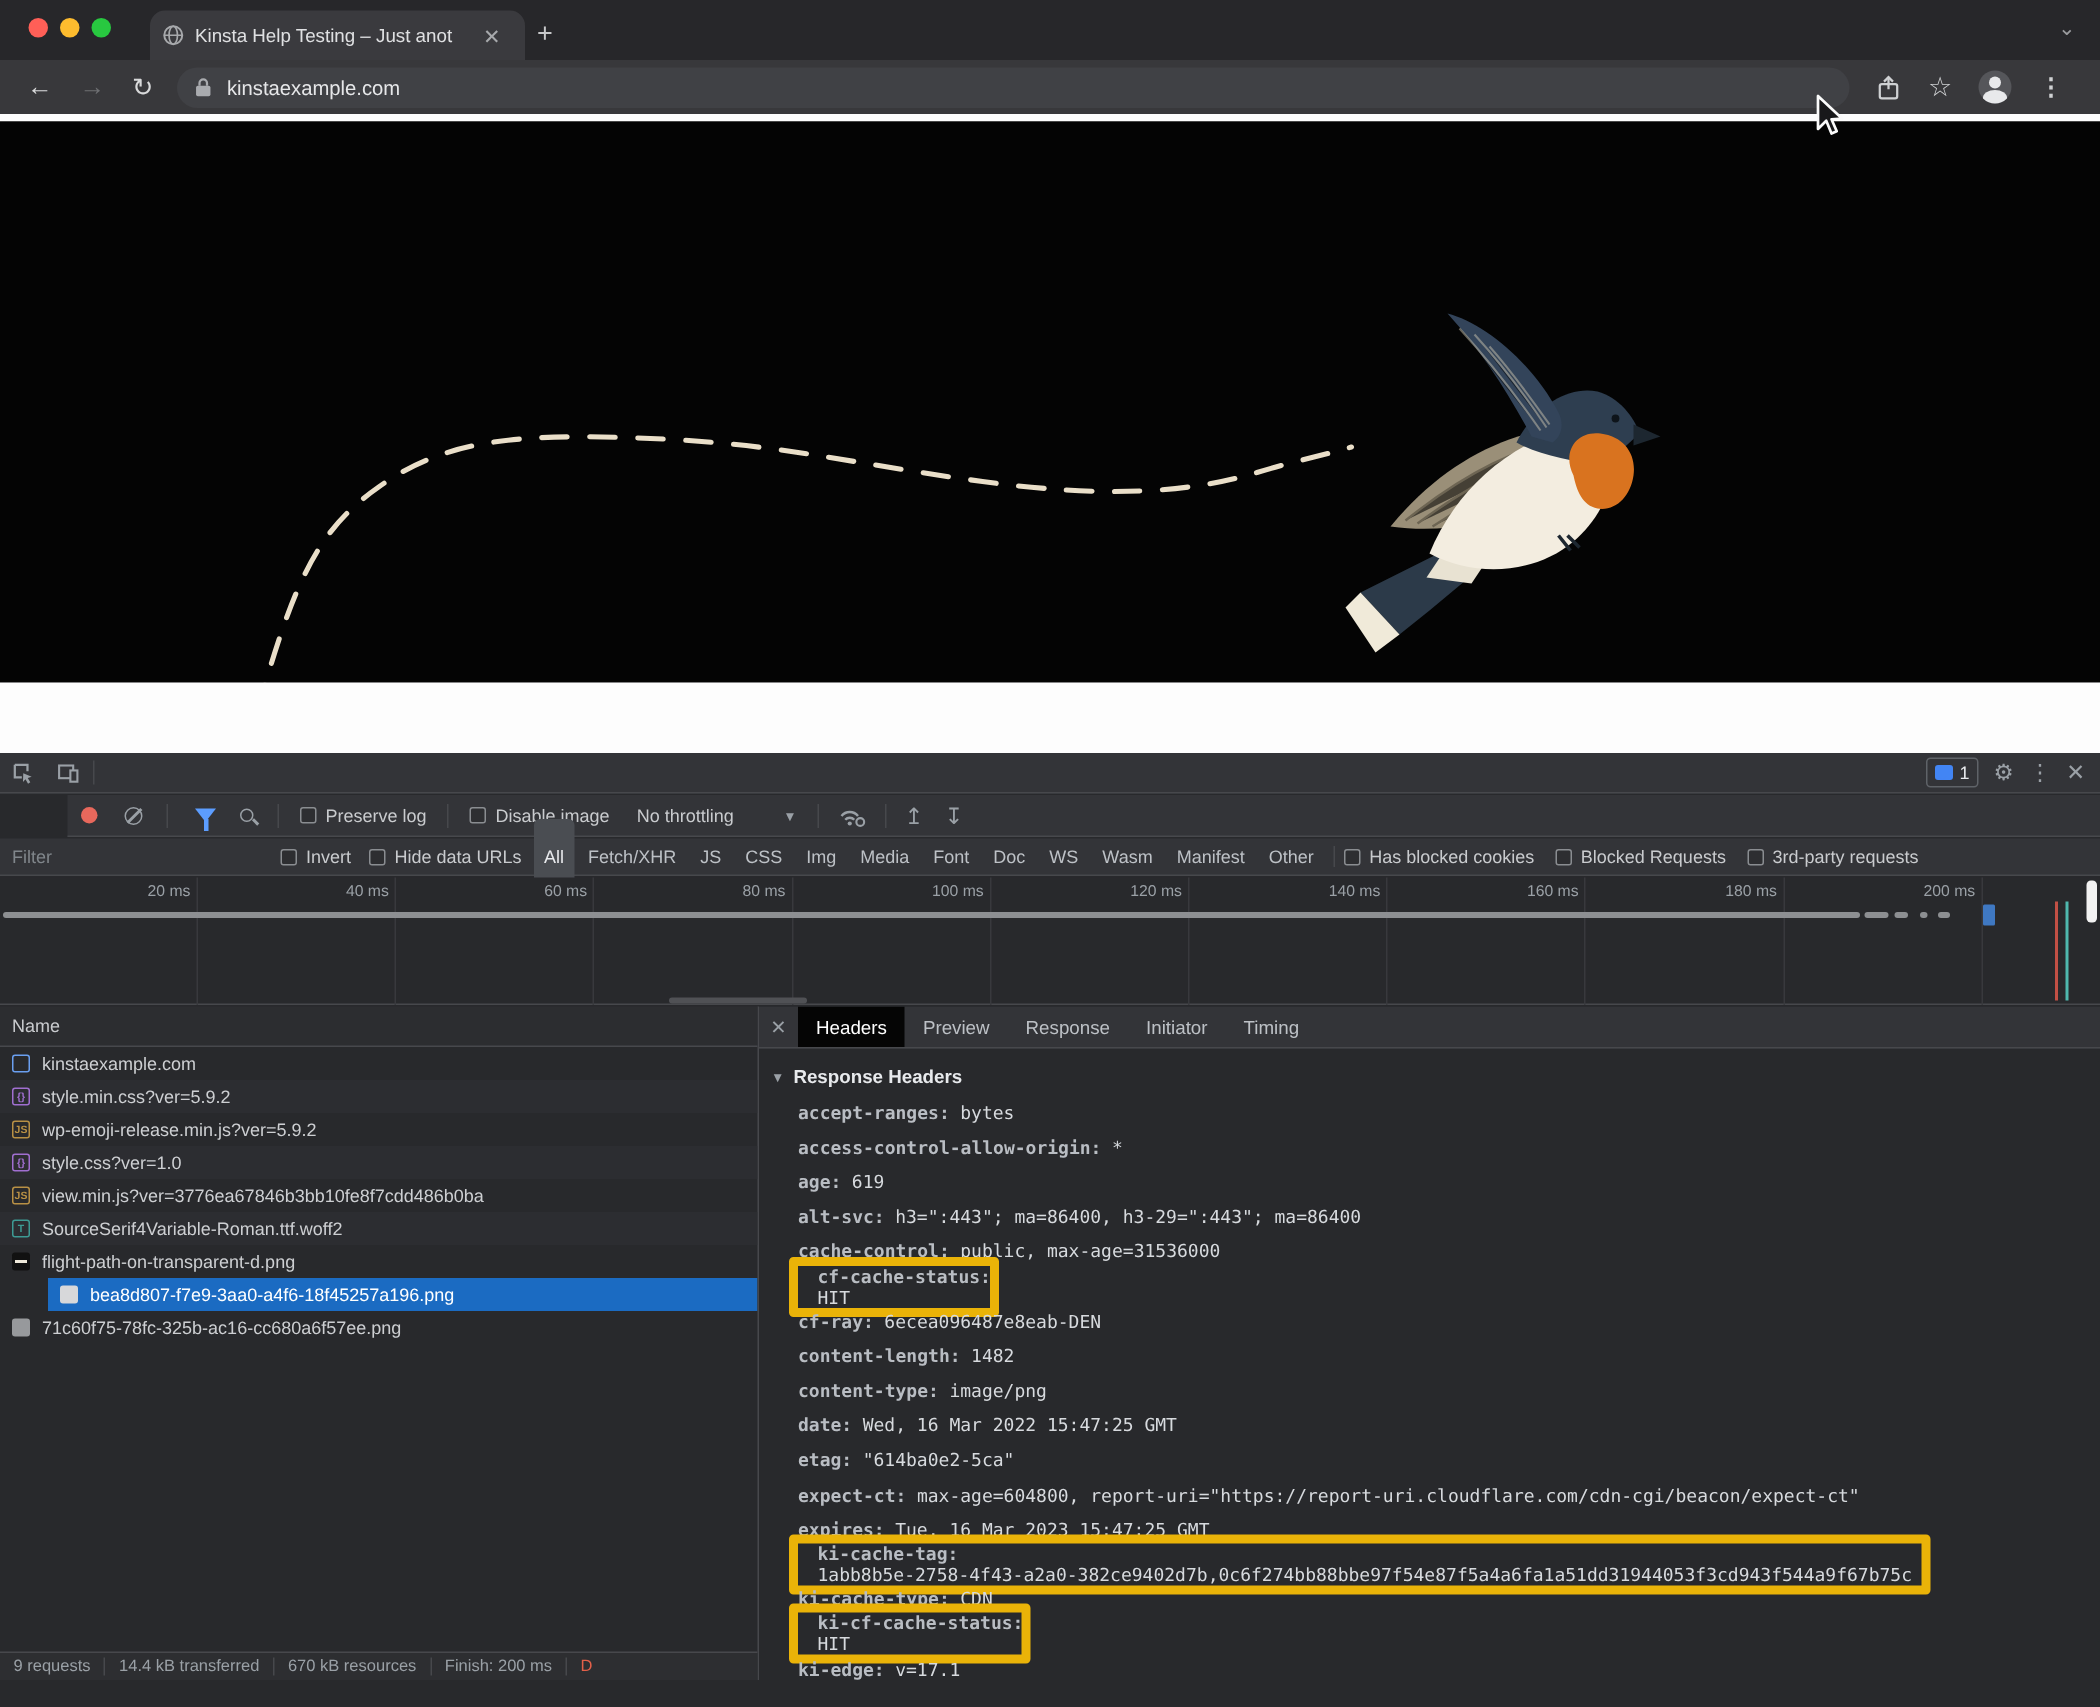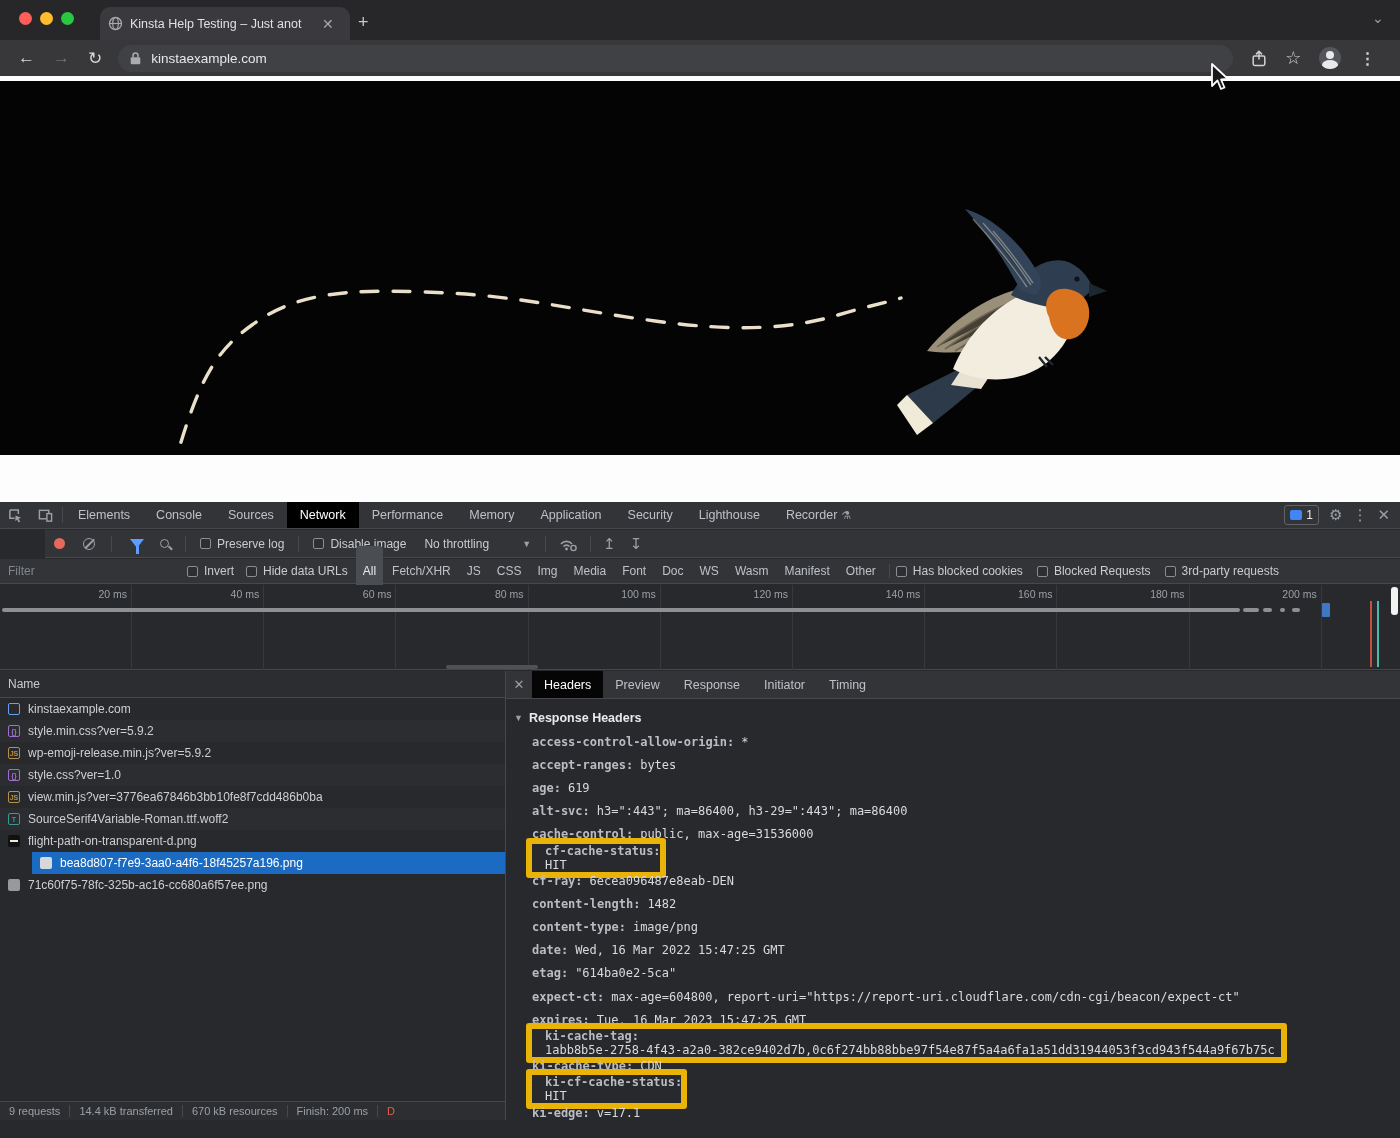--- a/index.html
+++ b/index.html
@@ -218,32 +218,20 @@
           <path d="M8 8 L14 10.5 L11.2 11.4 L13 14.4 L11.4 15.4 L9.6 12.3 L7.8 14.2 Z" fill="#9aa0a6"></path>
         </svg>
       </div>
       <div class="dt-lefticon">
         <svg width="15" height="15" viewBox="0 0 16 16">
           <rect x="1.5" y="2.5" width="10" height="9" fill="none" stroke="#9aa0a6" stroke-width="1.5"></rect>
           <rect x="9.5" y="6" width="5" height="8" fill="#333438" stroke="#9aa0a6" stroke-width="1.5"></rect>
         </svg>
       </div>
       <div class="dt-sep"></div>
-      <div id="main-tabs" style="display:flex;align-items:stretch">
-          <div class="dt-tab">Elements</div>
-          <div class="dt-tab">Console</div>
-          <div class="dt-tab">Sources</div>
-          <div class="dt-tab active">Network</div>
-          <div class="dt-tab">Performance</div>
-          <div class="dt-tab">Memory</div>
-          <div class="dt-tab">Application</div>
-          <div class="dt-tab">Security</div>
-          <div class="dt-tab">Lighthouse</div>
-          <div class="dt-tab">Recorder<span style="color: rgb(154, 160, 166); font-size: 11px; margin-left: 4px;"> ⚗</span></div>
-        </div>
       <div id="dt-tab-right">
         <div id="issues-badge">
           <div id="issues-bubble"></div>
           <span style="color:#e8eaed;">1</span>
         </div>
         <span class="gear">⚙</span>
         <span class="dots">⋮</span>
         <span class="closex">✕</span>
       </div>
     </div>
@@ -421,28 +409,28 @@
             </div>
         </div>
         <div id="headers-body">
           <div id="rh-title-row">
             <span id="rh-caret">▼</span>
             <span>Response Headers</span>
           </div>
           <div id="hdr-list">
               <div class="hdr-row">
                 <span class="hdr-inner">
+                  <span class="hdr-name">accept-ranges:</span>
+                  <span class="hdr-val">bytes</span>
+                </span>
+              </div>
+              <div class="hdr-row">
+                <span class="hdr-inner">
                   <span class="hdr-name">access-control-allow-origin:</span>
                   <span class="hdr-val">*</span>
-                </span>
-              </div>
-              <div class="hdr-row">
-                <span class="hdr-inner">
-                  <span class="hdr-name">accept-ranges:</span>
-                  <span class="hdr-val">bytes</span>
                 </span>
               </div>
               <div class="hdr-row">
                 <span class="hdr-inner">
                   <span class="hdr-name">age:</span>
                   <span class="hdr-val">619</span>
                 </span>
               </div>
               <div class="hdr-row">
                 <span class="hdr-inner">

